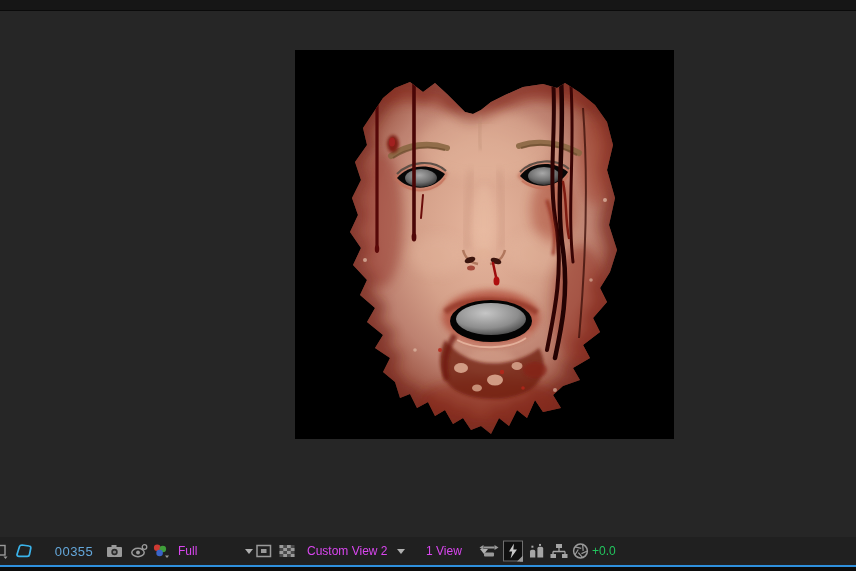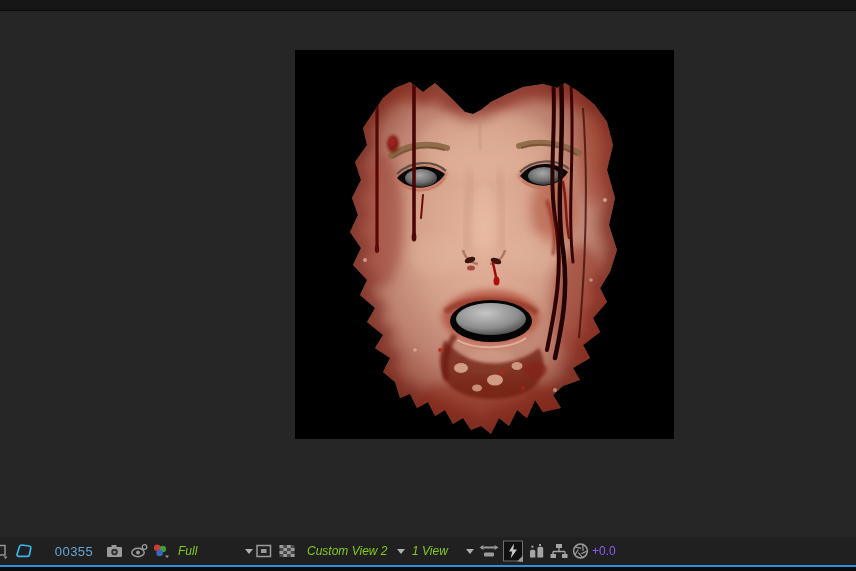--- a/index.html
+++ b/index.html
@@ -12,23 +12,23 @@
   .top-strip{position:absolute;left:0;top:0;width:856px;height:11px;background:#161616;border-bottom:1px solid #0a0a0a;}
   .viewer{position:absolute;left:0;top:12px;width:856px;height:525px;background:#262626;}
   .comp-frame{position:absolute;left:295px;top:38px;width:379px;height:389px;background:#000;}
   .comp-frame svg{display:block;}
 
   .toolbar{
     position:absolute;left:0;top:537px;width:856px;height:28px;
     background:#202020;color:#c9c9c9;font-size:12px;
   }
   .tb-item{position:absolute;top:50%;transform:translateY(-50%);display:flex;align-items:center;white-space:nowrap;cursor:default;}
-  .tb-label{color:#84cc16;font-size:12px;font-style:italic;}
+  .tb-label{color:#d946ef;font-size:12px;}
   .timecode{color:#64a7da;font-size:13px;letter-spacing:0.5px;}
-  .exposure{color:#8b5cf6;font-size:12px;}
+  .exposure{color:#22c55e;font-size:12px;}
   .caret{width:0;height:0;border-left:4.5px solid transparent;border-right:4.5px solid transparent;border-top:5px solid #b0b0b0;margin-left:6px;}
   .fp-box{position:relative;width:20px;height:21px;background:#101010;border:1px solid #707070;display:flex;align-items:center;justify-content:center;}
   .fp-caret{position:absolute;right:-1px;bottom:-1px;width:0;height:0;border-left:3.5px solid transparent;border-top:3.5px solid transparent;border-bottom:3.5px solid #9a9a9a;border-right:3.5px solid #9a9a9a;}
   .accent-line{position:absolute;left:0;top:565px;width:856px;height:2px;background:#2e8fdc;}
   .bottom-strip{position:absolute;left:0;top:567px;width:856px;height:4px;background:#0b0b0b;}
   .icon{display:block;}
 </style>
 </head>
 <body>
 
@@ -234,21 +234,21 @@
         <rect x="4.25" y="9.5" width="3.75" height="3" fill="#9a9a9a"></rect>
           <rect x="11.75" y="9.5" width="3.75" height="3" fill="#9a9a9a"></rect>
       </svg>
     </div>
 
     <div class="tb-item" style="left:307px">
       <span class="tb-label">Custom View 2</span>
       <span class="caret" style="margin-left:10px"></span>
     </div>
 
-    <div class="tb-item" style="left:412px">
+    <div class="tb-item" style="left:426px">
       <span class="tb-label">1 View</span>
       <span class="caret" style="margin-left:18px"></span>
     </div>
 
     <div class="tb-item" style="left:479px">
       <svg class="icon" width="20" height="15" viewBox="0 0 20 15">
         <polygon points="0.5,4 4.5,1.5 4.5,6.5" fill="#9a9a9a"></polygon>
         <polygon points="19.5,4 15.5,1.5 15.5,6.5" fill="#9a9a9a"></polygon>
         <rect x="4.5" y="3" width="11" height="2" fill="#9a9a9a"></rect>
         <rect x="5" y="9" width="10" height="4" rx="1" fill="#9a9a9a"></rect>

